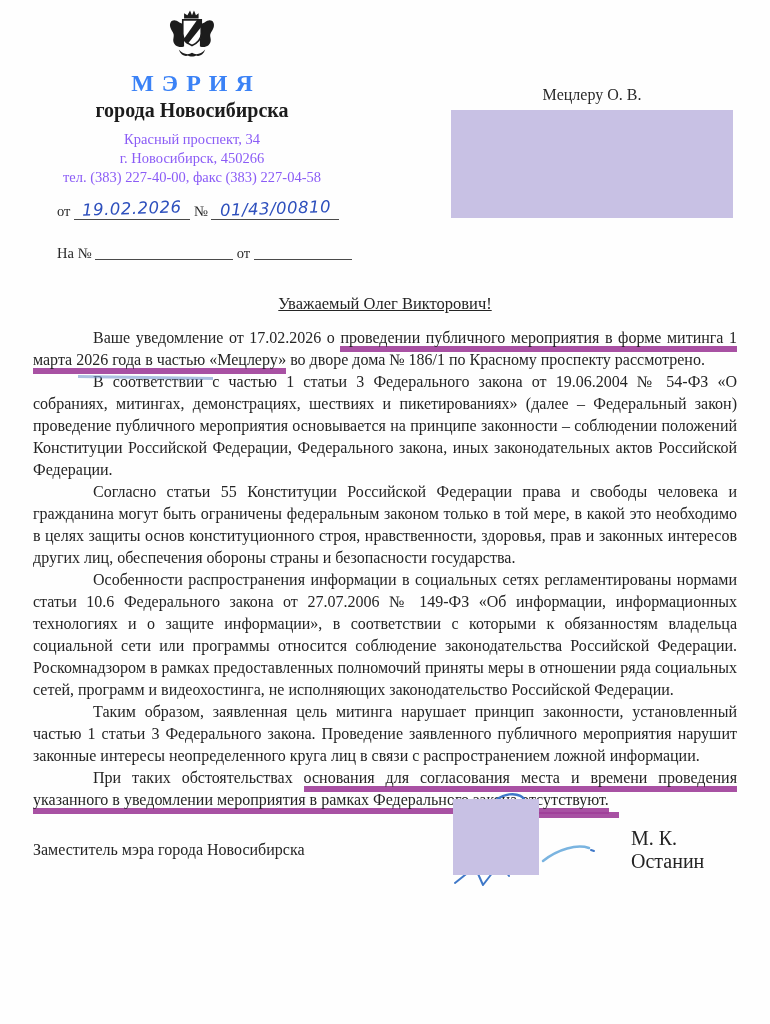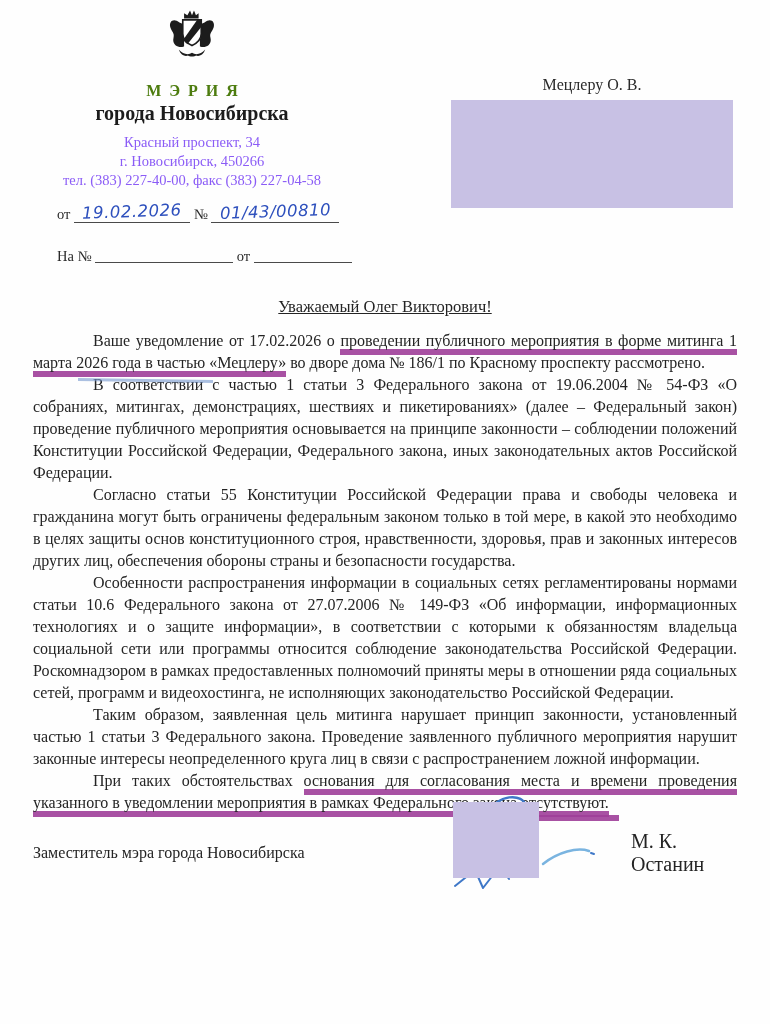--- a/index.html
+++ b/index.html
@@ -5,38 +5,38 @@
   html,body { margin:0; padding:0; background:#ffffff; }
   .page {
     position:relative; width:770px; height:1024px; overflow:hidden;
     background:#fefefe; color:#242424;
     font-family:"Liberation Serif", serif;
   }
   
   .header { display:flex; padding:6px 33px 0 33px; }
   .letterhead { width:318px; text-align:center; flex:none; }
   .emblem { display:block; margin:0 auto; width:66px; height:58px; }
-  .org1 { font-size:16px; font-weight:700; letter-spacing:8px; text-indent:8px; margin-top:18px; color:#4d7c0f; }
+  .org1 { font-size:24px; font-weight:700; letter-spacing:8px; text-indent:8px; margin-top:6px; color:#3b82f6; }
   .org2 { font-size:20px; font-weight:700; margin-top:2px; color:#1c1c1c; }
   .addr { font-size:14.5px; line-height:19px; margin-top:8px; color:#8b5cf6; }
   .form-line { font-size:14.5px; text-align:left; padding-left:24px; white-space:nowrap; color:#2a2a2a; }
   .date-line { margin-top:16px; }
   .ref-line  { margin-top:23px; }
   .blank { display:inline-block; border-bottom:1px solid #4a4a4a; height:16px; vertical-align:-2px; text-align:center; }
   .blank-date { width:116px; }
   .blank-num  { width:128px; }
   .blank-ref1 { width:138px; }
   .blank-ref2 { width:98px; }
   .hand {
     font-family:"DejaVu Sans", sans-serif; font-style:italic; color:#2e50bd;
     font-size:16.5px; letter-spacing:.5px; display:inline-block;
     transform:rotate(-2deg); position:relative; top:-4px; white-space:nowrap;
   }
   .addressee { flex:1; padding-top:70px; }
-  .addressee-inner { width:282px; margin-left:auto; margin-right:4px; text-align:center; }
+  .addressee-inner { width:282px; margin-left:auto; margin-right:4px; text-align:center;margin-top:10px; }
   .addressee-name { font-size:16px; margin-bottom:6px; color:#2a2a2a; }
   .redaction-box { width:282px; height:108px; background:#c8c1e4; }
   
   .greeting { text-align:center; font-size:16.5px; margin-top:32px;text-decoration:underline; }
   .body { margin:13px 33px 0 33px; font-size:16px; line-height:22px; text-align:justify; }
   .body p { margin:0; text-indent:60px; }
   .u  { border-bottom:6px solid rgba(159,62,153,.9); }
   .ub { position:relative; }
   .ub::after {
     content:""; position:absolute; left:-34px; right:-8px; bottom:-11px; height:3px;

